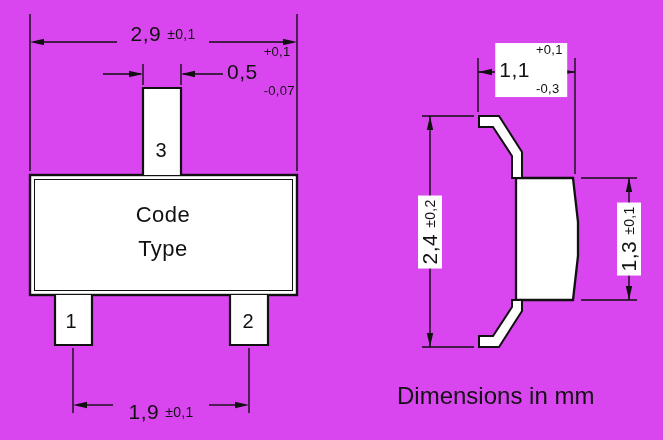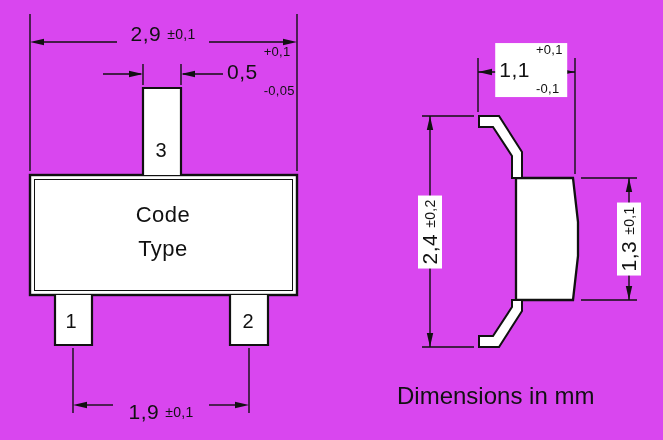--- a/index.html
+++ b/index.html
@@ -102,21 +102,21 @@
 
   <div class="label" style="left:163px;top:34px">
     <span class="v">2,9</span>
     <span class="t">±0,1</span>
   </div>
 
   <div class="label leftalign" style="left:227px;top:72px">
     <span class="v">0,5</span>
     <span class="stack">
       <span>+0,1</span>
-      <span>-0,05</span>
+      <span>-0,07</span>
     </span>
   </div>
 
   <div class="label pinlabel" style="left:161px;top:150px">
     <span>3</span>
   </div>
 
   <div class="label marking" style="left:163px;top:232px">
     <span>
       <div>Code</div>
@@ -133,21 +133,21 @@
 
   <div class="label" style="left:161px;top:412px">
     <span class="v">1,9</span>
     <span class="t">±0,1</span>
   </div>
 
   <div class="label masked" style="left:531px;top:70px">
     <span class="v">1,1</span>
     <span class="stack">
       <span>+0,1</span>
-      <span>-0,1</span>
+      <span>-0,3</span>
     </span>
   </div>
 
   <div class="label rot" style="left:430px;top:232px">
     <span class="v">2,4</span>
     <span class="t">±0,2</span>
   </div>
 
   <div class="label rot" style="left:629px;top:239px">
     <span class="v">1,3</span>

